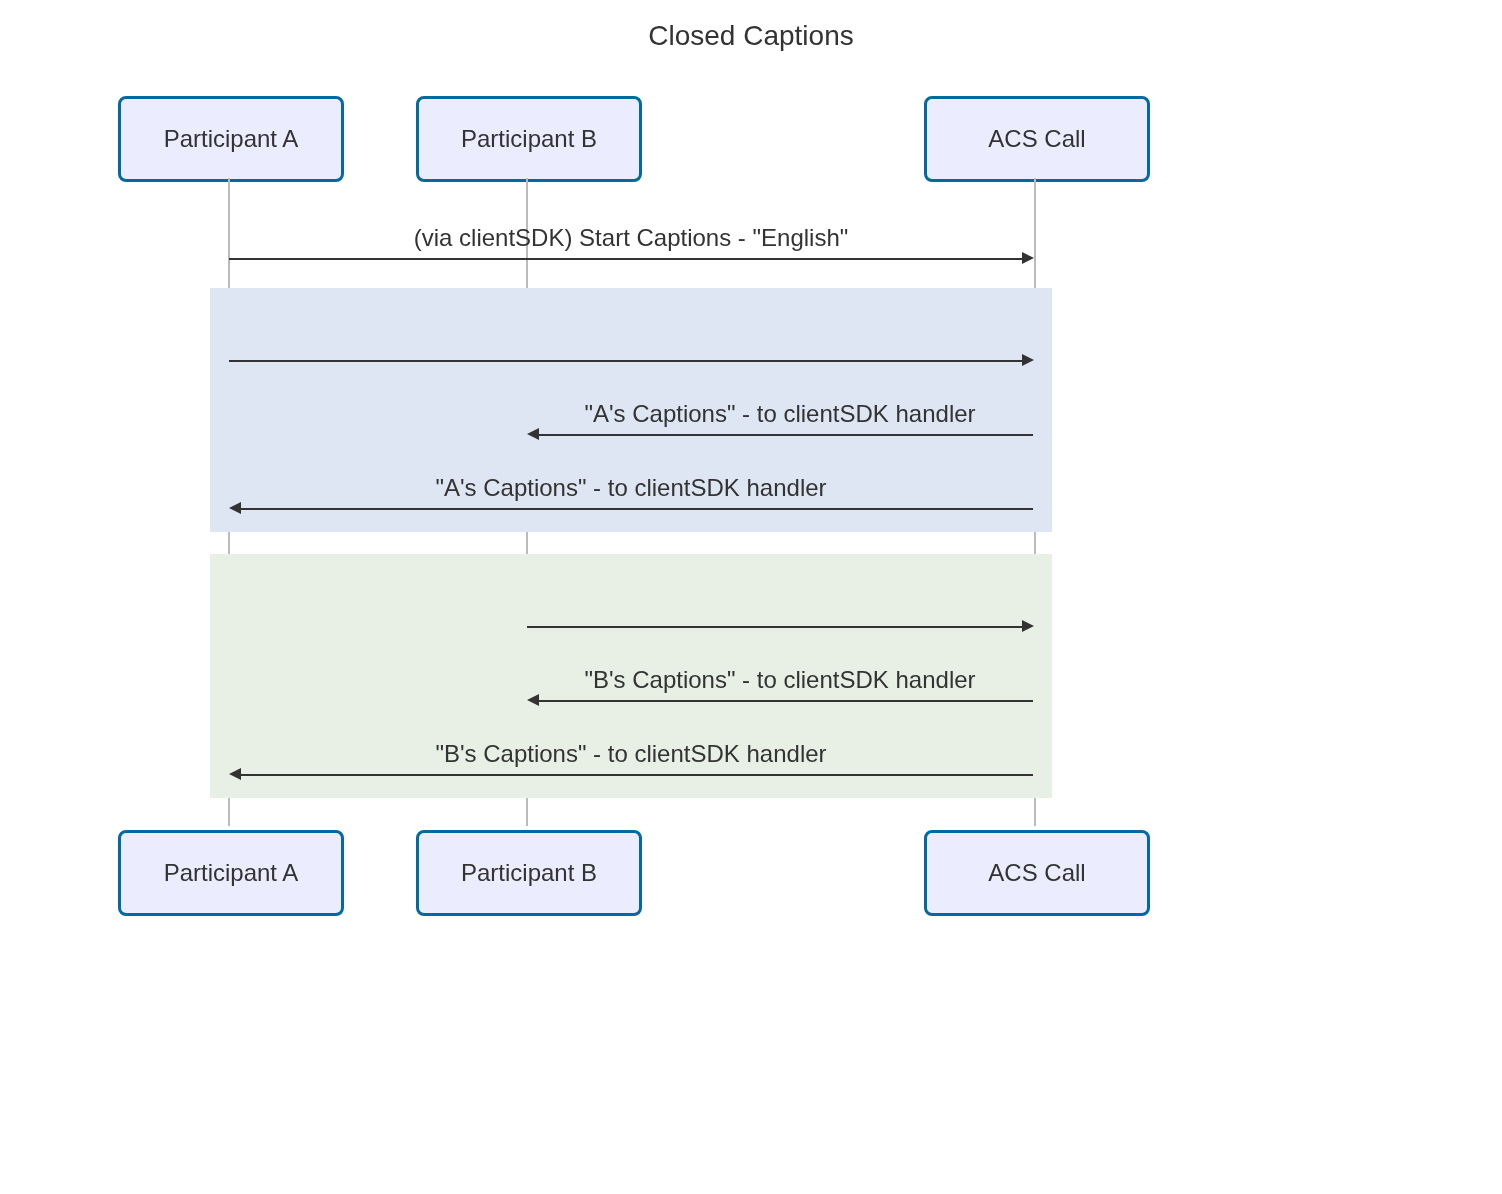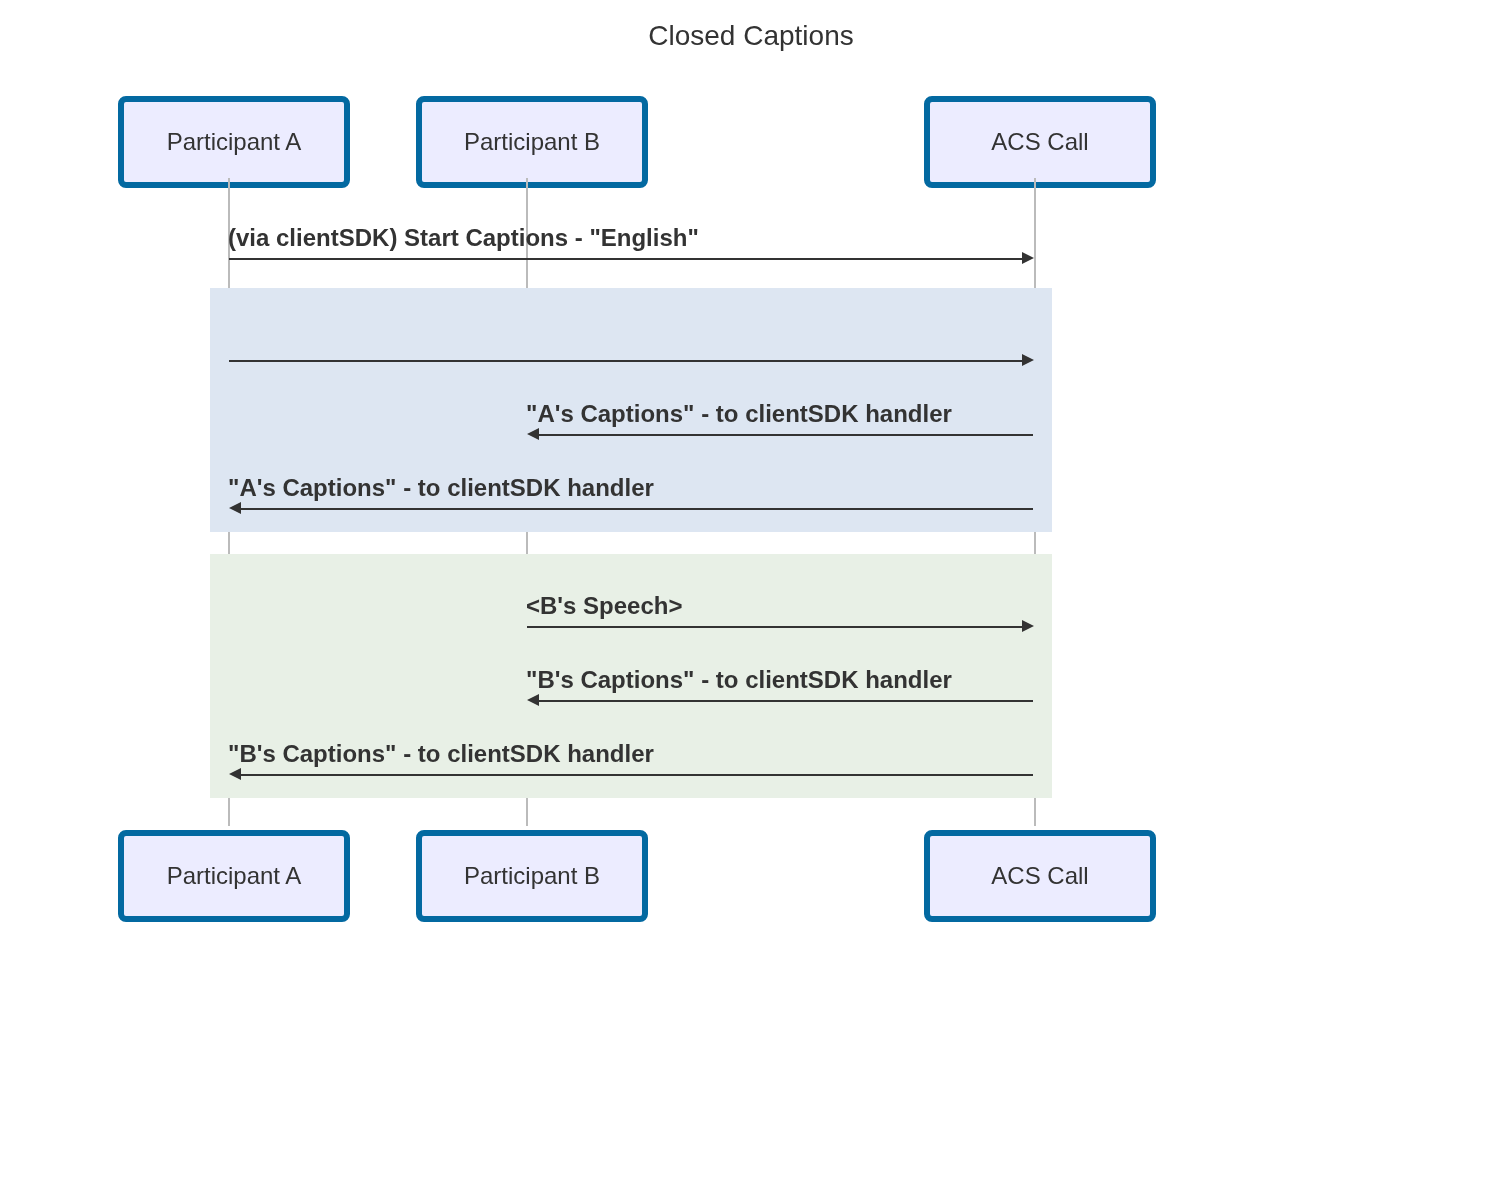--- a/index.html
+++ b/index.html
@@ -1,20 +1,20 @@
 <!DOCTYPE html>
 <html><head>
 <meta charset="utf-8">
 <style>
   html,body{margin:0;padding:0;font-family:-apple-system,BlinkMacSystemFont,"Segoe UI",Helvetica,Arial,sans-serif;background:#fff;color:#333}
   .canvas{position:relative;width:1502px;height:1194px}
   .title{position:absolute;top:20px;left:0;right:0;text-align:center;font-size:28px;color:#333}
-  .actor-box{position:absolute;width:220px;height:80px;background:#ECECFF;border:6px solid #0369a1;border-radius:8px;display:flex;align-items:center;justify-content:center;font-size:24px;color:#333}
+  .actor-box{position:absolute;width:220px;height:80px;background:#ECECFF;border:3px solid #0369a1;border-radius:8px;display:flex;align-items:center;justify-content:center;font-size:24px;color:#333}
   .lifeline{position:absolute;width:0;border-left:2px solid #bbb;top:178px;height:648px}
-  .msg{position:absolute;font-size:24px;font-weight:700;color:#333;white-space:nowrap}
+  .msg{position:absolute;text-align:center;font-size:24px;font-weight:400;color:#333;white-space:nowrap}
   .arrow-line{position:absolute;height:0;border-top:2px solid #333}
   .arrow-head-r{position:absolute;width:0;height:0;border-top:6px solid transparent;border-bottom:6px solid transparent;border-left:12px solid #333}
   .arrow-head-l{position:absolute;width:0;height:0;border-top:6px solid transparent;border-bottom:6px solid transparent;border-right:12px solid #333}
   .group-box{position:absolute;border-radius:0}
 </style>
 </head>
 <body>
 
 <div class="canvas">
 
@@ -43,21 +43,20 @@
   <div class="arrow-head-r" style="left:1022px;top:354px"></div>
 
   <div class="msg" style="left:526px;top:400px;width:508px">"A's Captions" - to clientSDK handler</div>
   <div class="arrow-line" style="left:538px;top:434px;width:495px"></div>
   <div class="arrow-head-l" style="left:527px;top:428px"></div>
 
   <div class="msg" style="left:228px;top:474px;width:806px">"A's Captions" - to clientSDK handler</div>
   <div class="arrow-line" style="left:240px;top:508px;width:793px"></div>
   <div class="arrow-head-l" style="left:229px;top:502px"></div>
 
-  <div class="msg" style="left:526px;top:592px;width:508px">&lt;B's Speech&gt;</div>
   <div class="arrow-line" style="left:527px;top:626px;width:496px"></div>
   <div class="arrow-head-r" style="left:1022px;top:620px"></div>
 
   <div class="msg" style="left:526px;top:666px;width:508px">"B's Captions" - to clientSDK handler</div>
   <div class="arrow-line" style="left:538px;top:700px;width:495px"></div>
   <div class="arrow-head-l" style="left:527px;top:694px"></div>
 
   <div class="msg" style="left:228px;top:740px;width:806px">"B's Captions" - to clientSDK handler</div>
   <div class="arrow-line" style="left:240px;top:774px;width:793px"></div>
   <div class="arrow-head-l" style="left:229px;top:768px"></div>

